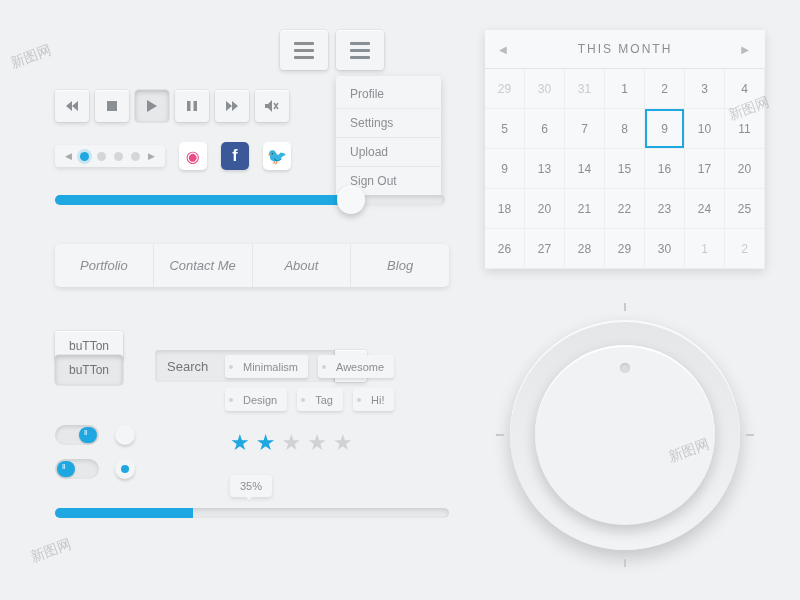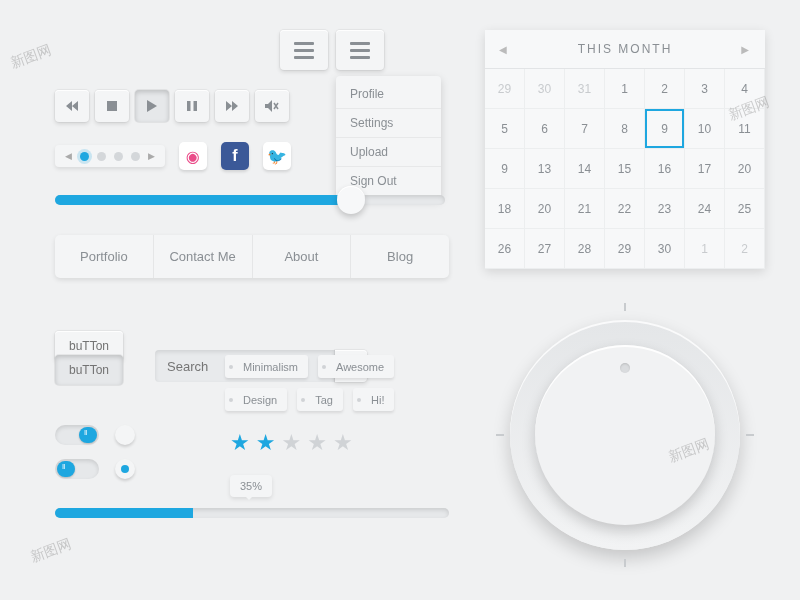--- a/index.html
+++ b/index.html
@@ -23,21 +23,21 @@
   .pager-arrow{font-size:9px;color:#aaa;cursor:pointer;}
   .dot{width:9px;height:9px;border-radius:50%;background:#d4d7da;}
   .dot.active{background:#1ea7e0;box-shadow:0 0 0 3px rgba(30,167,224,.2);}
   .soc{width:28px;height:28px;border-radius:5px;display:flex;align-items:center;justify-content:center;cursor:pointer;box-shadow:0 2px 3px rgba(0,0,0,.12);}
   .soc.db{background:#fff;color:#ea4c89;}
   .soc.fb{background:#3b5998;color:#fff;}
   .soc.tw{background:#fff;color:#1da1f2;}
   .slider-track{position:absolute;left:0;top:165px;width:390px;height:10px;border-radius:6px;background:#e6e8ea;box-shadow:inset 0 2px 4px rgba(0,0,0,.12);}
   .slider-fill{height:100%;background:#1ea7e0;border-radius:6px 0 0 6px;width:76%;}
   .slider-thumb{position:absolute;left:calc(76% - 14px);top:-9px;width:28px;height:28px;border-radius:50%;background:#f7f8f9;box-shadow:0 3px 6px rgba(0,0,0,.2),inset 0 1px 0 #fff;cursor:pointer;}
-  .tabs{position:absolute;left:0;top:205px;display:flex;width:394px;background:#f4f5f6;border-radius:5px;box-shadow:0 2px 5px rgba(0,0,0,.1);}
+  .tabs{position:absolute;left:0;top:214px;display:flex;width:394px;background:#f4f5f6;border-radius:5px;box-shadow:0 2px 5px rgba(0,0,0,.1);font-style:italic;}
   .tab{flex:1;text-align:center;padding:14px 0;font-size:13px;color:#8a8f94;border-right:1px solid rgba(0,0,0,.06);cursor:pointer;}
   .tab:last-child{border:0;}
   .row3{position:absolute;left:0;top:280px;display:flex;gap:32px;align-items:center;}
   .simple-btn{padding:8px 14px;font-size:12px;color:#737373;cursor:pointer;}
   .search-wrap{display:flex;margin-top:40px;}
   .search-input{width:180px;height:32px;border:0;background:#e8eaec;border-radius:4px 0 0 4px;box-shadow:inset 0 2px 4px rgba(0,0,0,.1);padding:0 12px;font-size:13px;color:#888;outline:none;}
   .search-btn{width:32px;height:32px;border-radius:0 4px 4px 0;cursor:pointer;}
   .row4{position:absolute;left:0;top:325px;}
   .tags{position:absolute;left:170px;top:325px;display:flex;gap:10px;flex-wrap:wrap;width:240px;}
   .tag{background:#f4f5f6;border-radius:3px;padding:6px 10px 5px 18px;font-size:11px;color:#8a8f94;position:relative;box-shadow:0 2px 3px rgba(0,0,0,.1);cursor:pointer;}

